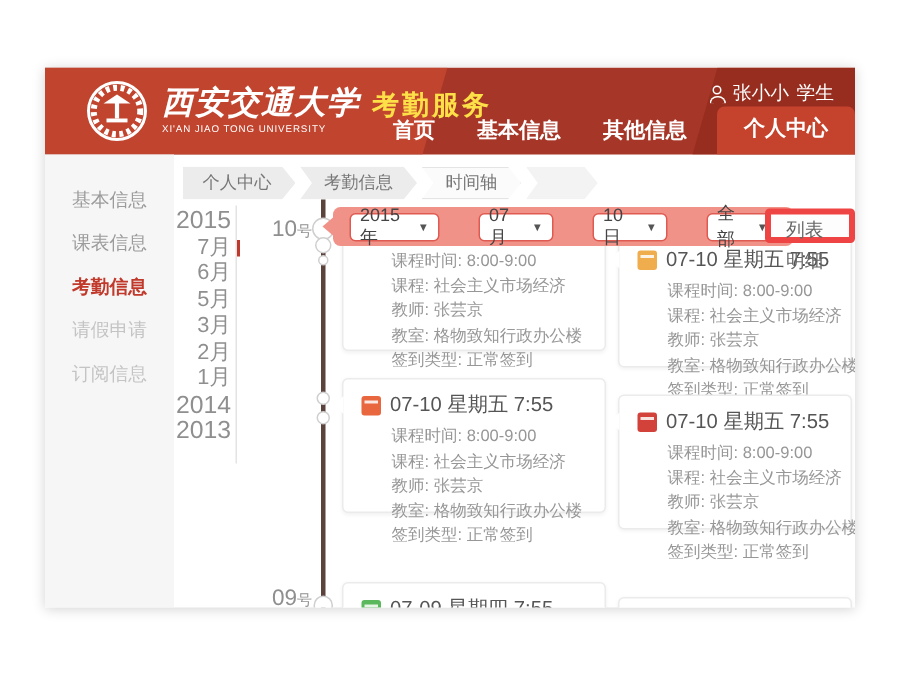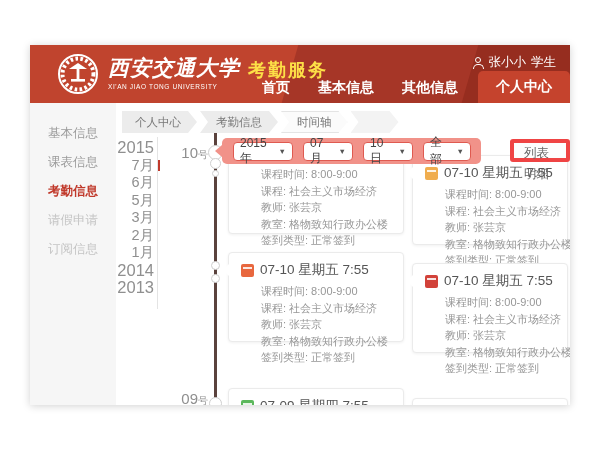--- a/index.html
+++ b/index.html
@@ -53,21 +53,21 @@
 
   .daylabel { position:absolute; width:36px; text-align:right; color:#8f8f8f; font-size:15px; }
   .daylabel small { font-size:10px; }
   .dl1 { left:142px; top:99px; } .dl2 { left:142px; top:345px; }
 
   .tline { position:absolute; left:184px; top:88px; width:3px; bottom:0; background:#5a423d; }
   .node { position:absolute; background:#fff; border:1px solid #cfcfcf; border-radius:50%; z-index:3; }
 
   
   .filterbar { position:absolute; left:192px; top:93px; height:26px; background:#f19289; border-radius:5px;
-               display:flex; align-items:center; gap:10px; padding:0 10px 0 11px; z-index:6; }
+               display:flex; align-items:center; gap:26px; padding:0 10px 0 11px; z-index:6; }
   .filterbar:before { content:""; position:absolute; left:-7px; top:7px; border:6px solid transparent; border-left:none; border-right:7px solid #f19289; }
   .dd { background:#fff; border:1.5px solid #df5a50; border-radius:4px; height:19px; display:flex; align-items:center;
         justify-content:space-between; font-size:12px; color:#444; padding:0 6px; gap:7px; cursor:pointer; }
   .dd .arr { font-size:7.5px; color:#555; }
   .dd.w1{width:60px}.dd.w2{width:50px}.dd.w3{width:50px}.dd.w4{width:48px}
 
   .listbtn { position:absolute; left:480px; top:94px; height:23px; padding:0 10px; background:#fdfdfd; border:4px solid #ef4444;
              border-radius:3px; font-size:12.5px; color:#666; line-height:21px; cursor:pointer; z-index:6; }
 
   

